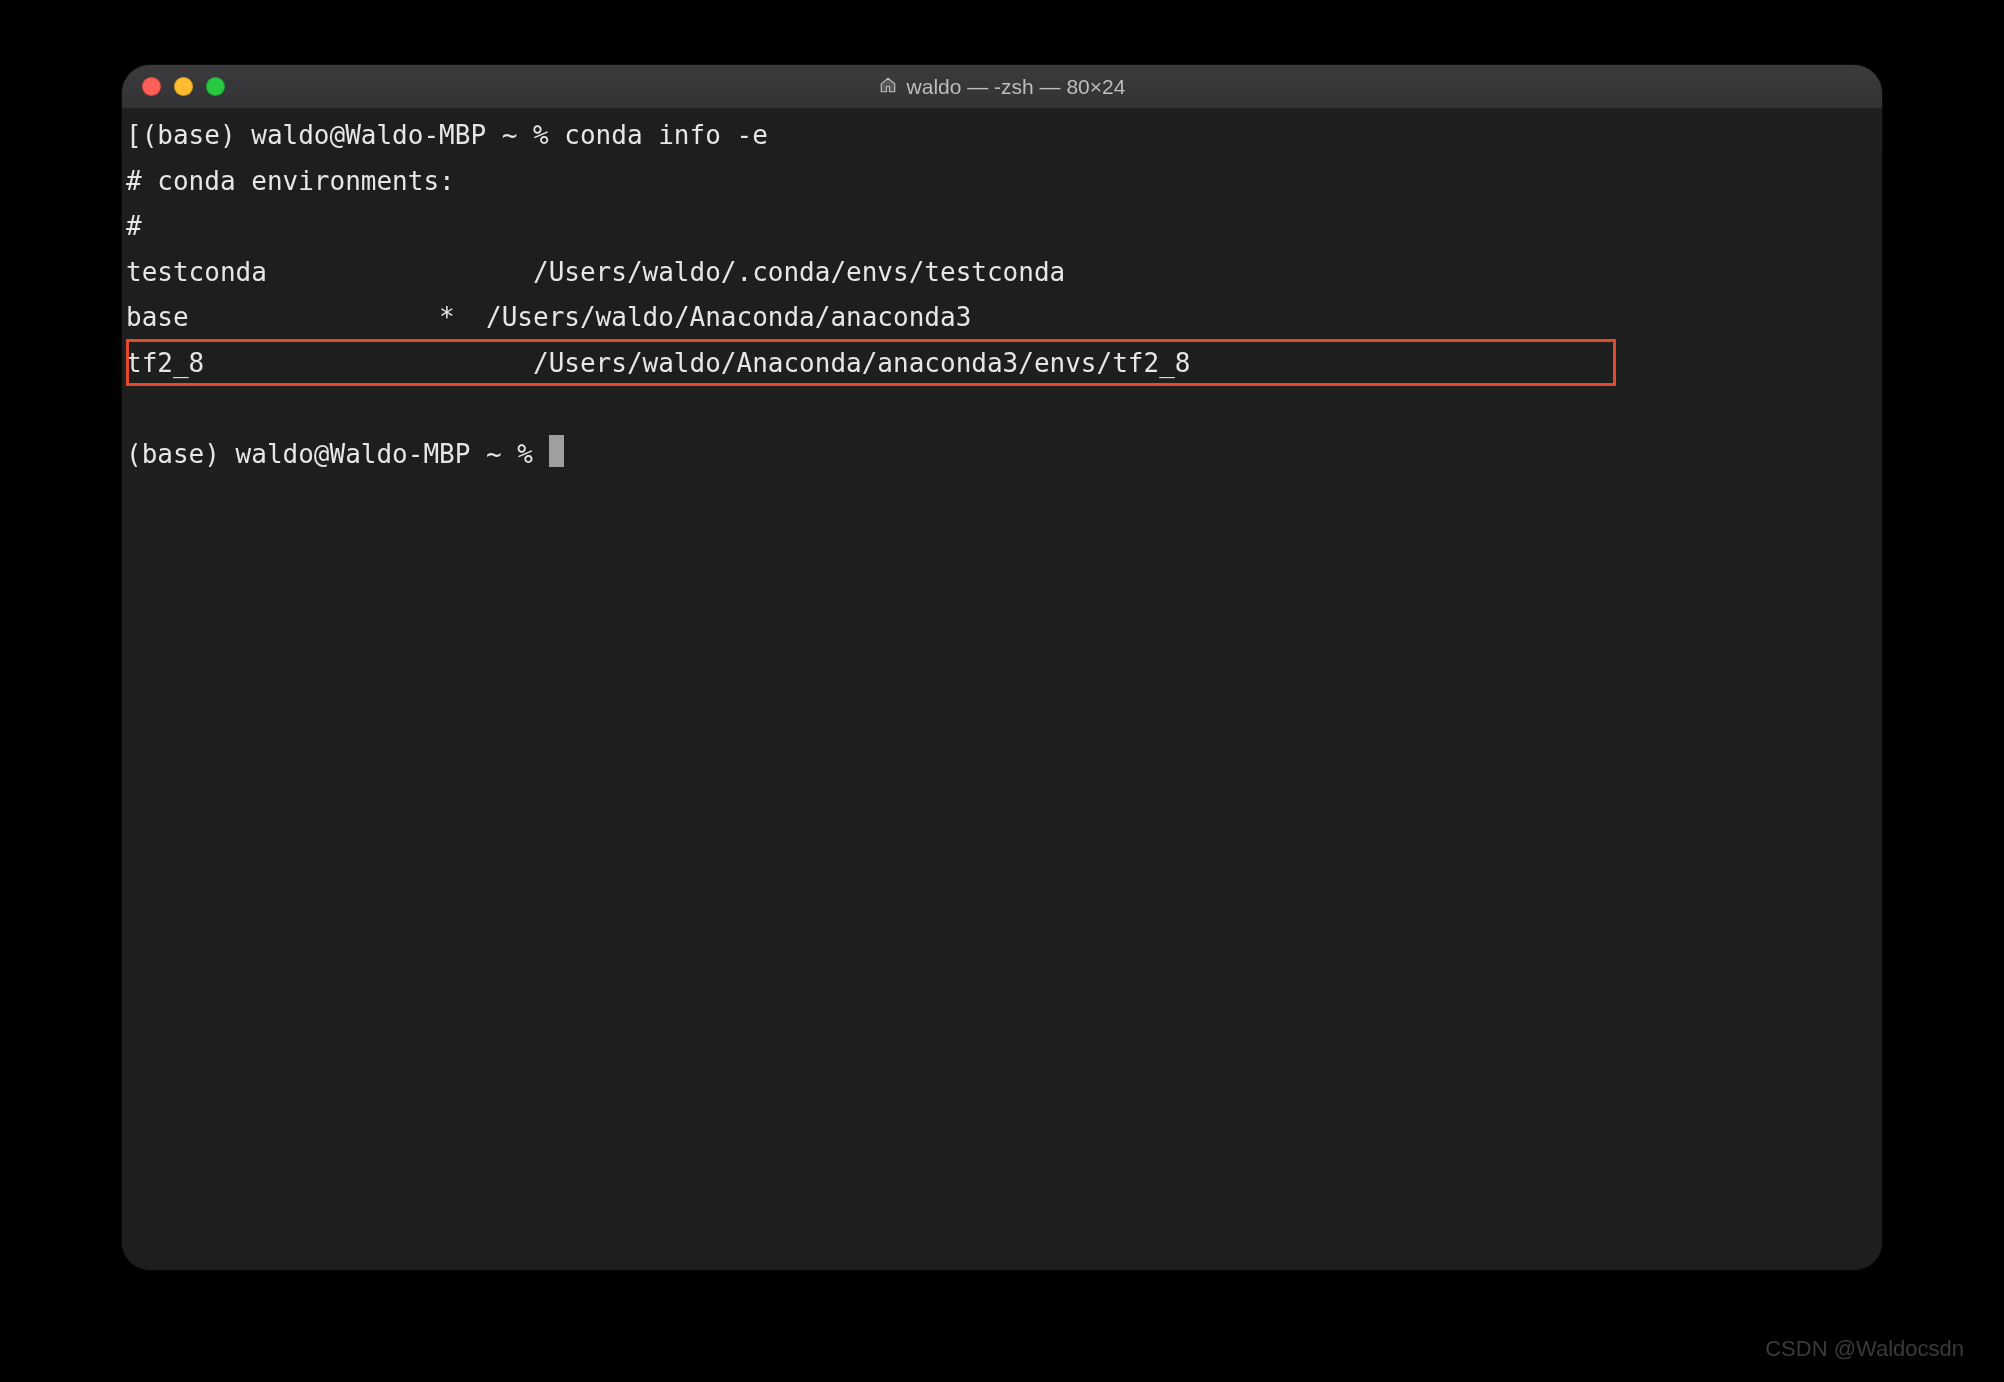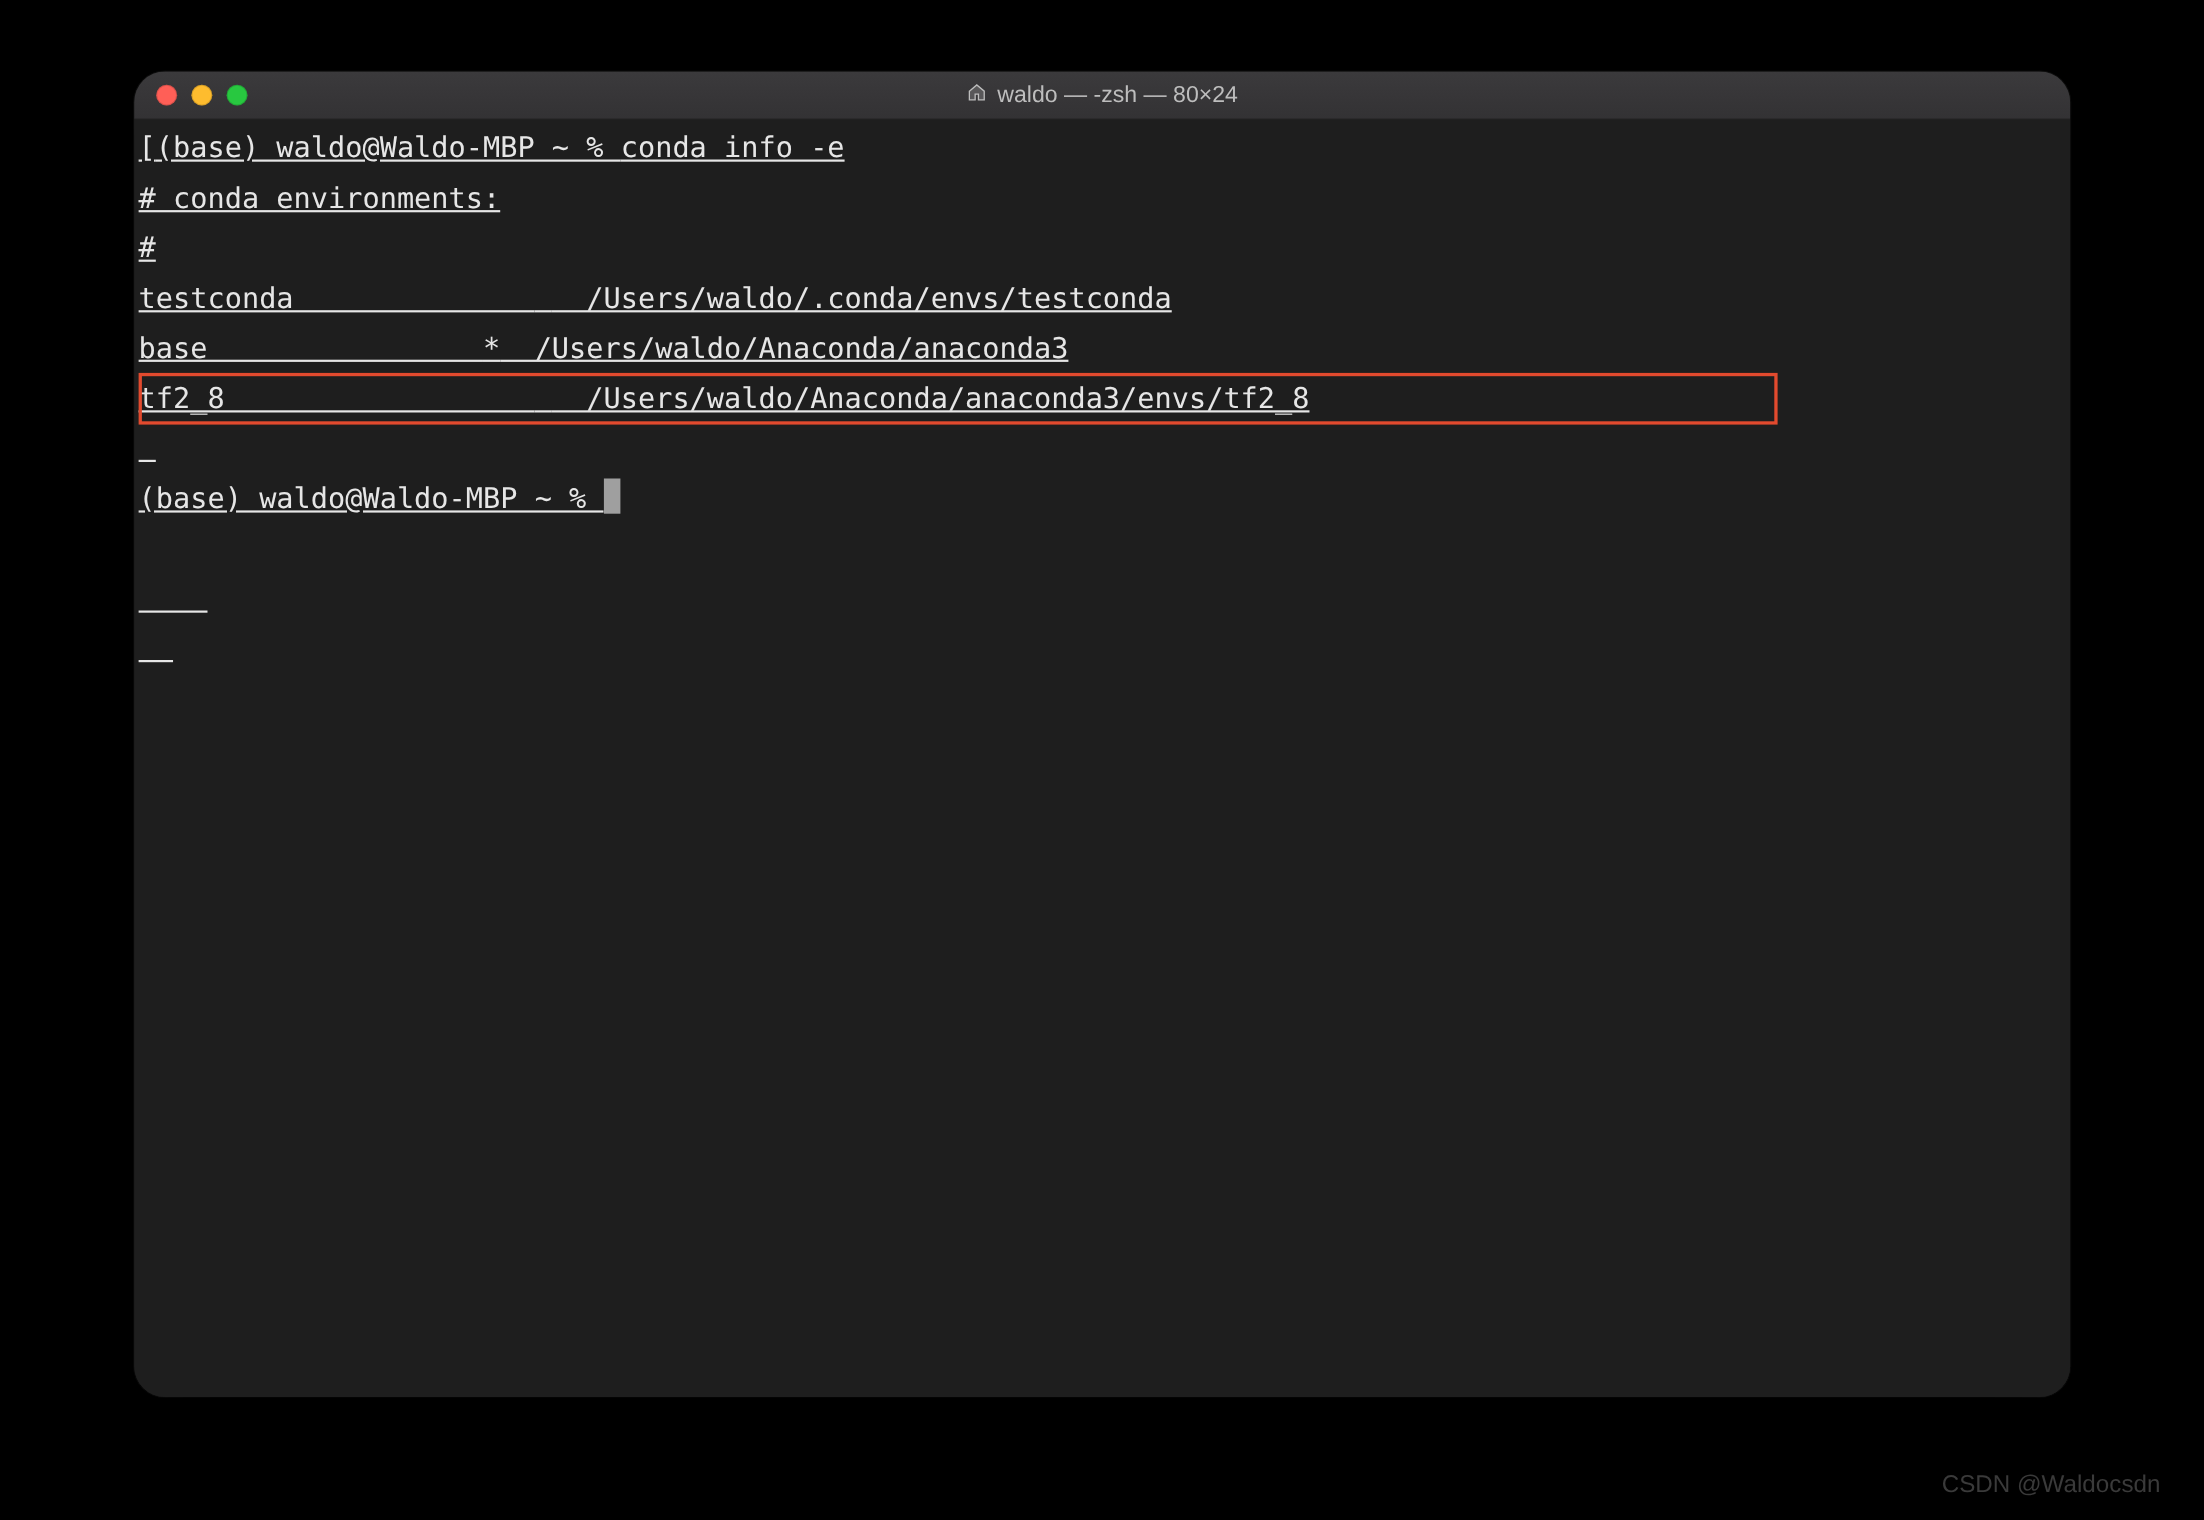--- a/index.html
+++ b/index.html
@@ -63,21 +63,20 @@
   .term-body {
     flex: 1;
     background: #1e1e1e;
     padding: 4px 4px 4px 4px;
     font-size: 26px;
     line-height: 1.75;
     color: #e6e6e6;
     white-space: pre;
     overflow: hidden;
     position: relative;
-    text-decoration: underline;
   }
   .line { display: block; }
   .highlight-box {
     position: absolute;
     border: 3px solid #e24a2e;
     left: 4px;
     width: 1490px;
     height: 47px;
     pointer-events: none;
   }

